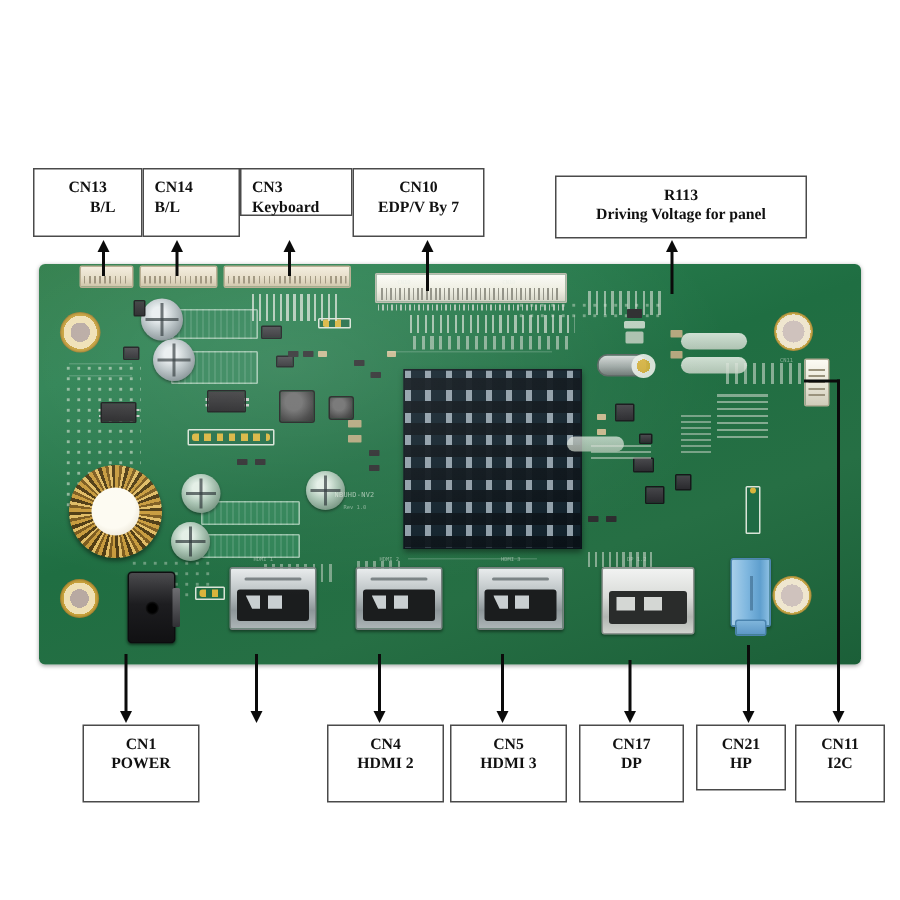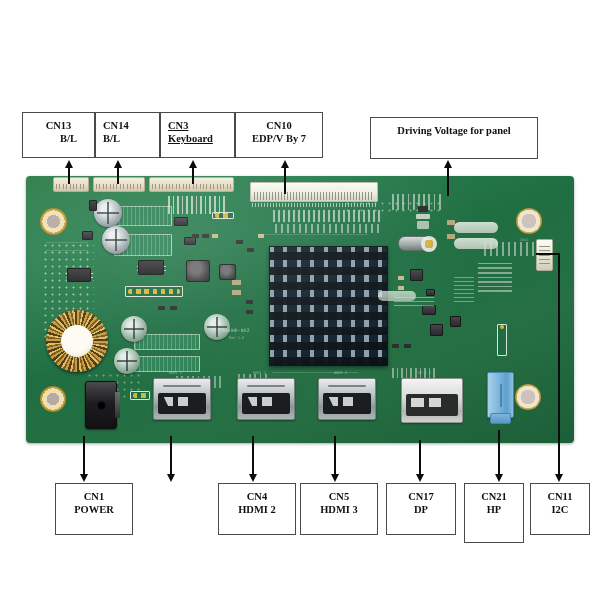--- a/index.html
+++ b/index.html
@@ -452,31 +452,32 @@
   <div class="label-box al-l1c-l2r" style="left:22px;top:112px;width:73px;height:46px;">
     <span class="l1">CN13</span>
     <span class="l2">B/L</span>
   </div>
 
   <div class="label-box al-left" style="left:95px;top:112px;width:65px;height:46px;">
     <span class="l1">CN14</span>
     <span class="l2">B/L</span>
   </div>
 
-  <div class="label-box al-left" style="left:160px;top:112px;width:75px;height:46px;text-decoration:underline;">
+  <div class="label-box al-left" style="left:160px;top:112px;width:75px;height:32px;">
     <span class="l1">CN3</span>
     <span class="l2">Keyboard</span>
   </div>
 
   <div class="label-box al-center" style="left:235px;top:112px;width:88px;height:46px;">
     <span class="l1">CN10</span>
     <span class="l2">EDP/V By 7</span>
   </div>
 
   <div class="label-box al-center" style="left:370px;top:117px;width:168px;height:42px;">
+    <span class="l1">R113</span>
     <span class="l2">Driving Voltage for panel</span>
   </div>
 
   <div class="arrow up" style="left:64px;top:160px;width:10px;height:24px;">
     <span class="head"></span>
       <span class="shaft" style="height:18px;"></span>
   </div>
   <div class="arrow up" style="left:113px;top:160px;width:10px;height:24px;">
     <span class="head"></span>
       <span class="shaft" style="height:18px;"></span>
@@ -503,21 +504,21 @@
     <span class="l2">HDMI 2</span>
   </div>
   <div class="label-box al-center" style="left:300px;top:483px;width:78px;height:52px;">
     <span class="l1">CN5</span>
     <span class="l2">HDMI 3</span>
   </div>
   <div class="label-box al-center" style="left:386px;top:483px;width:70px;height:52px;">
     <span class="l1">CN17</span>
     <span class="l2">DP</span>
   </div>
-  <div class="label-box al-center" style="left:464px;top:483px;width:60px;height:60px;">
+  <div class="label-box al-center" style="left:464px;top:483px;width:60px;height:44px;">
     <span class="l1">CN21</span>
     <span class="l2">HP</span>
   </div>
   <div class="label-box al-center" style="left:530px;top:483px;width:60px;height:52px;">
     <span class="l1">CN11</span>
     <span class="l2">I2C</span>
   </div>
 
   <div class="arrow down" style="left:79px;top:436px;width:10px;height:46px;">
     <span class="shaft" style="height:40px;"></span>

